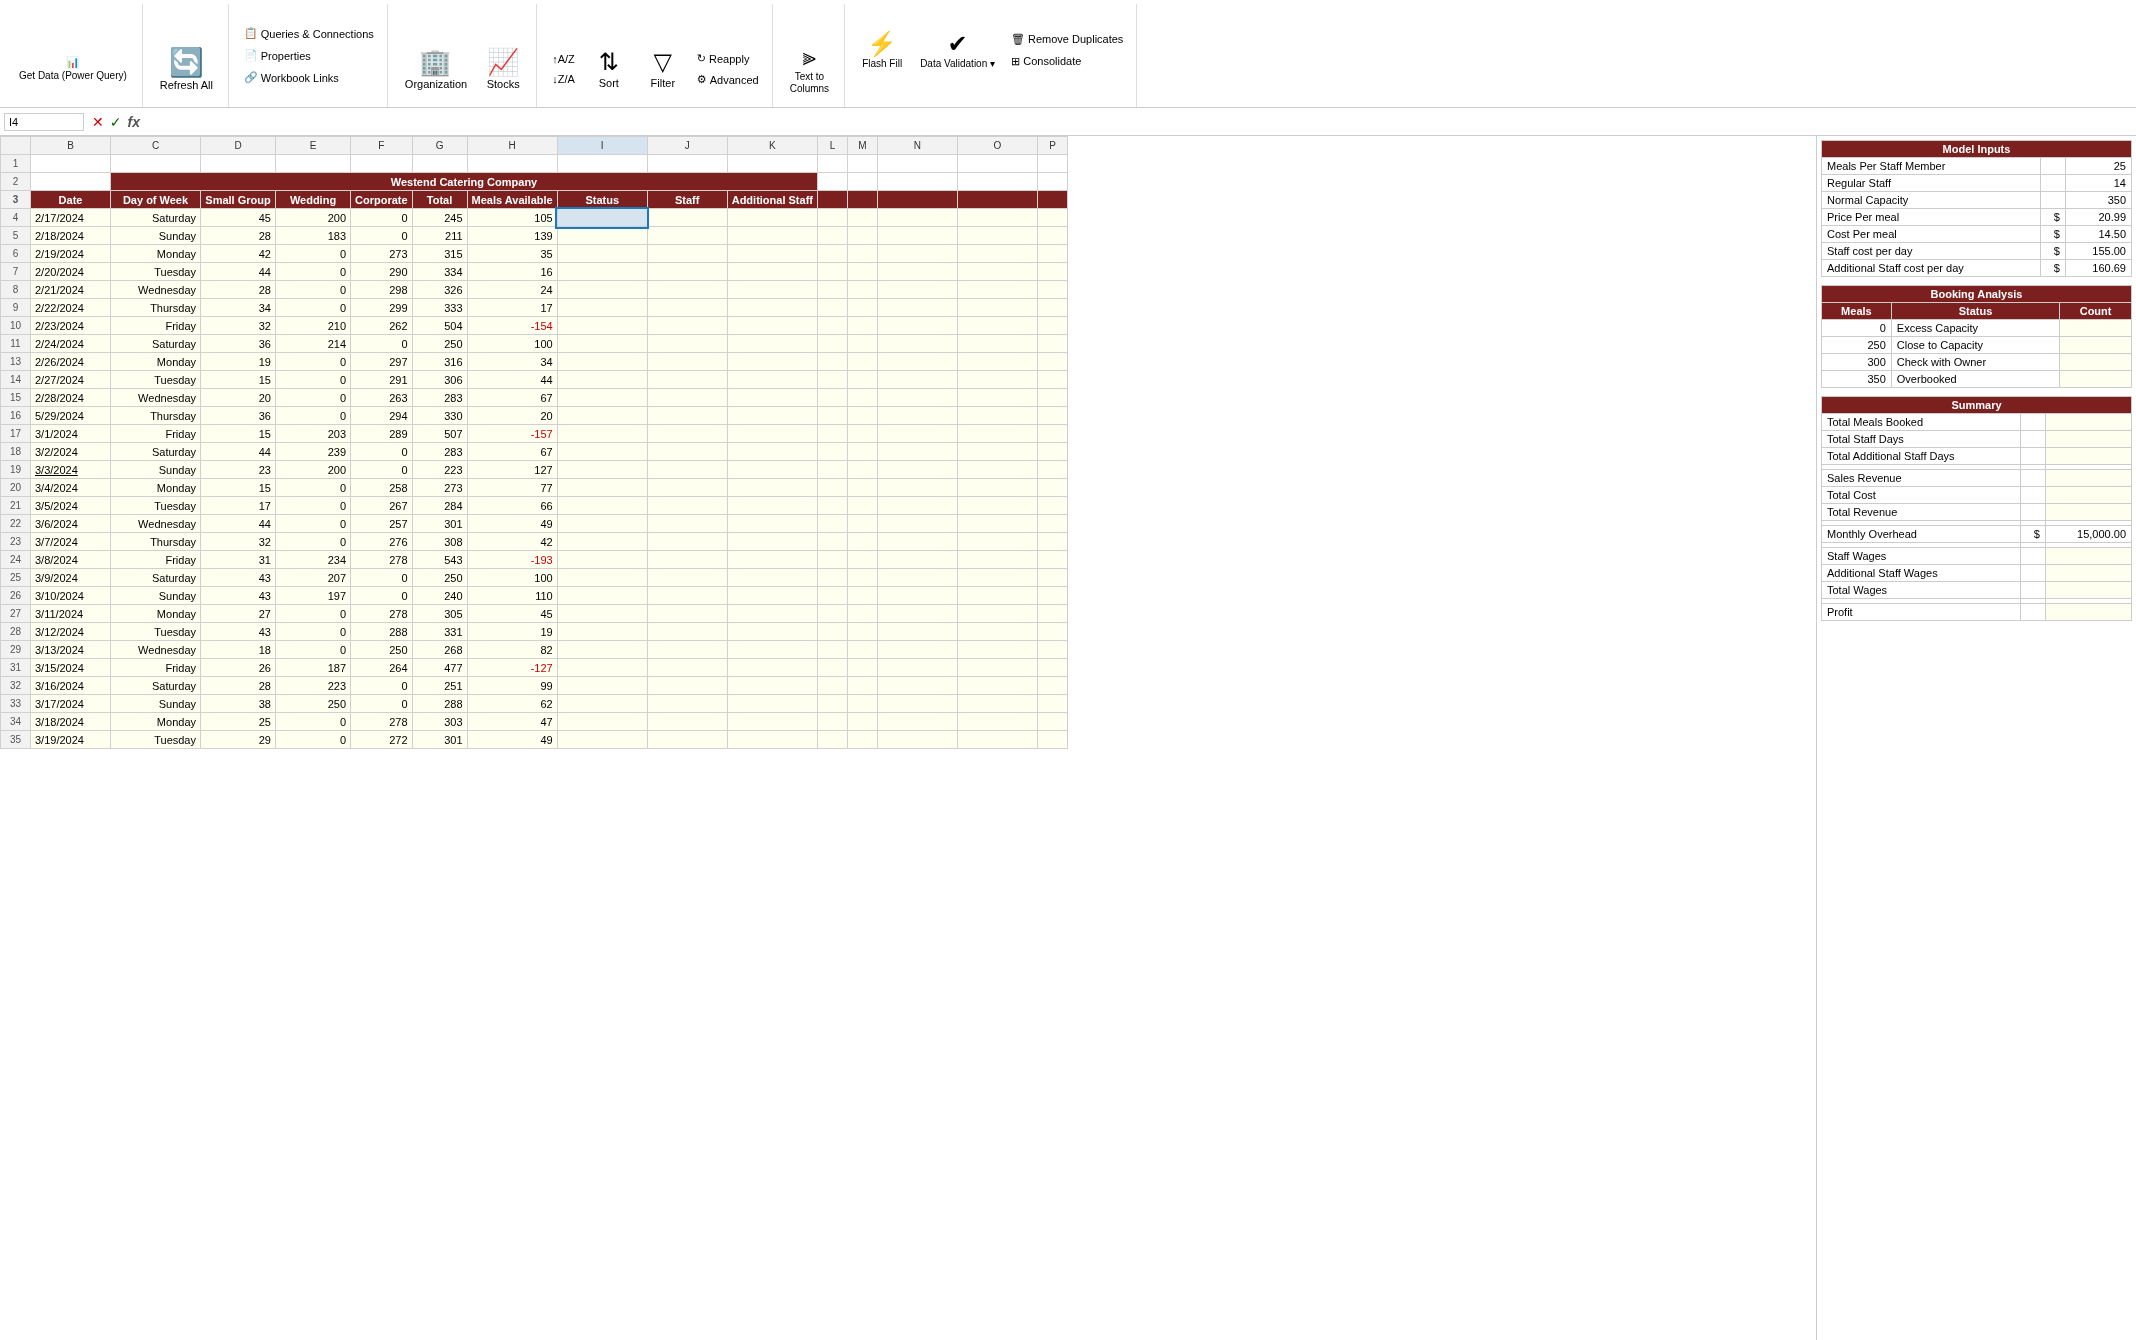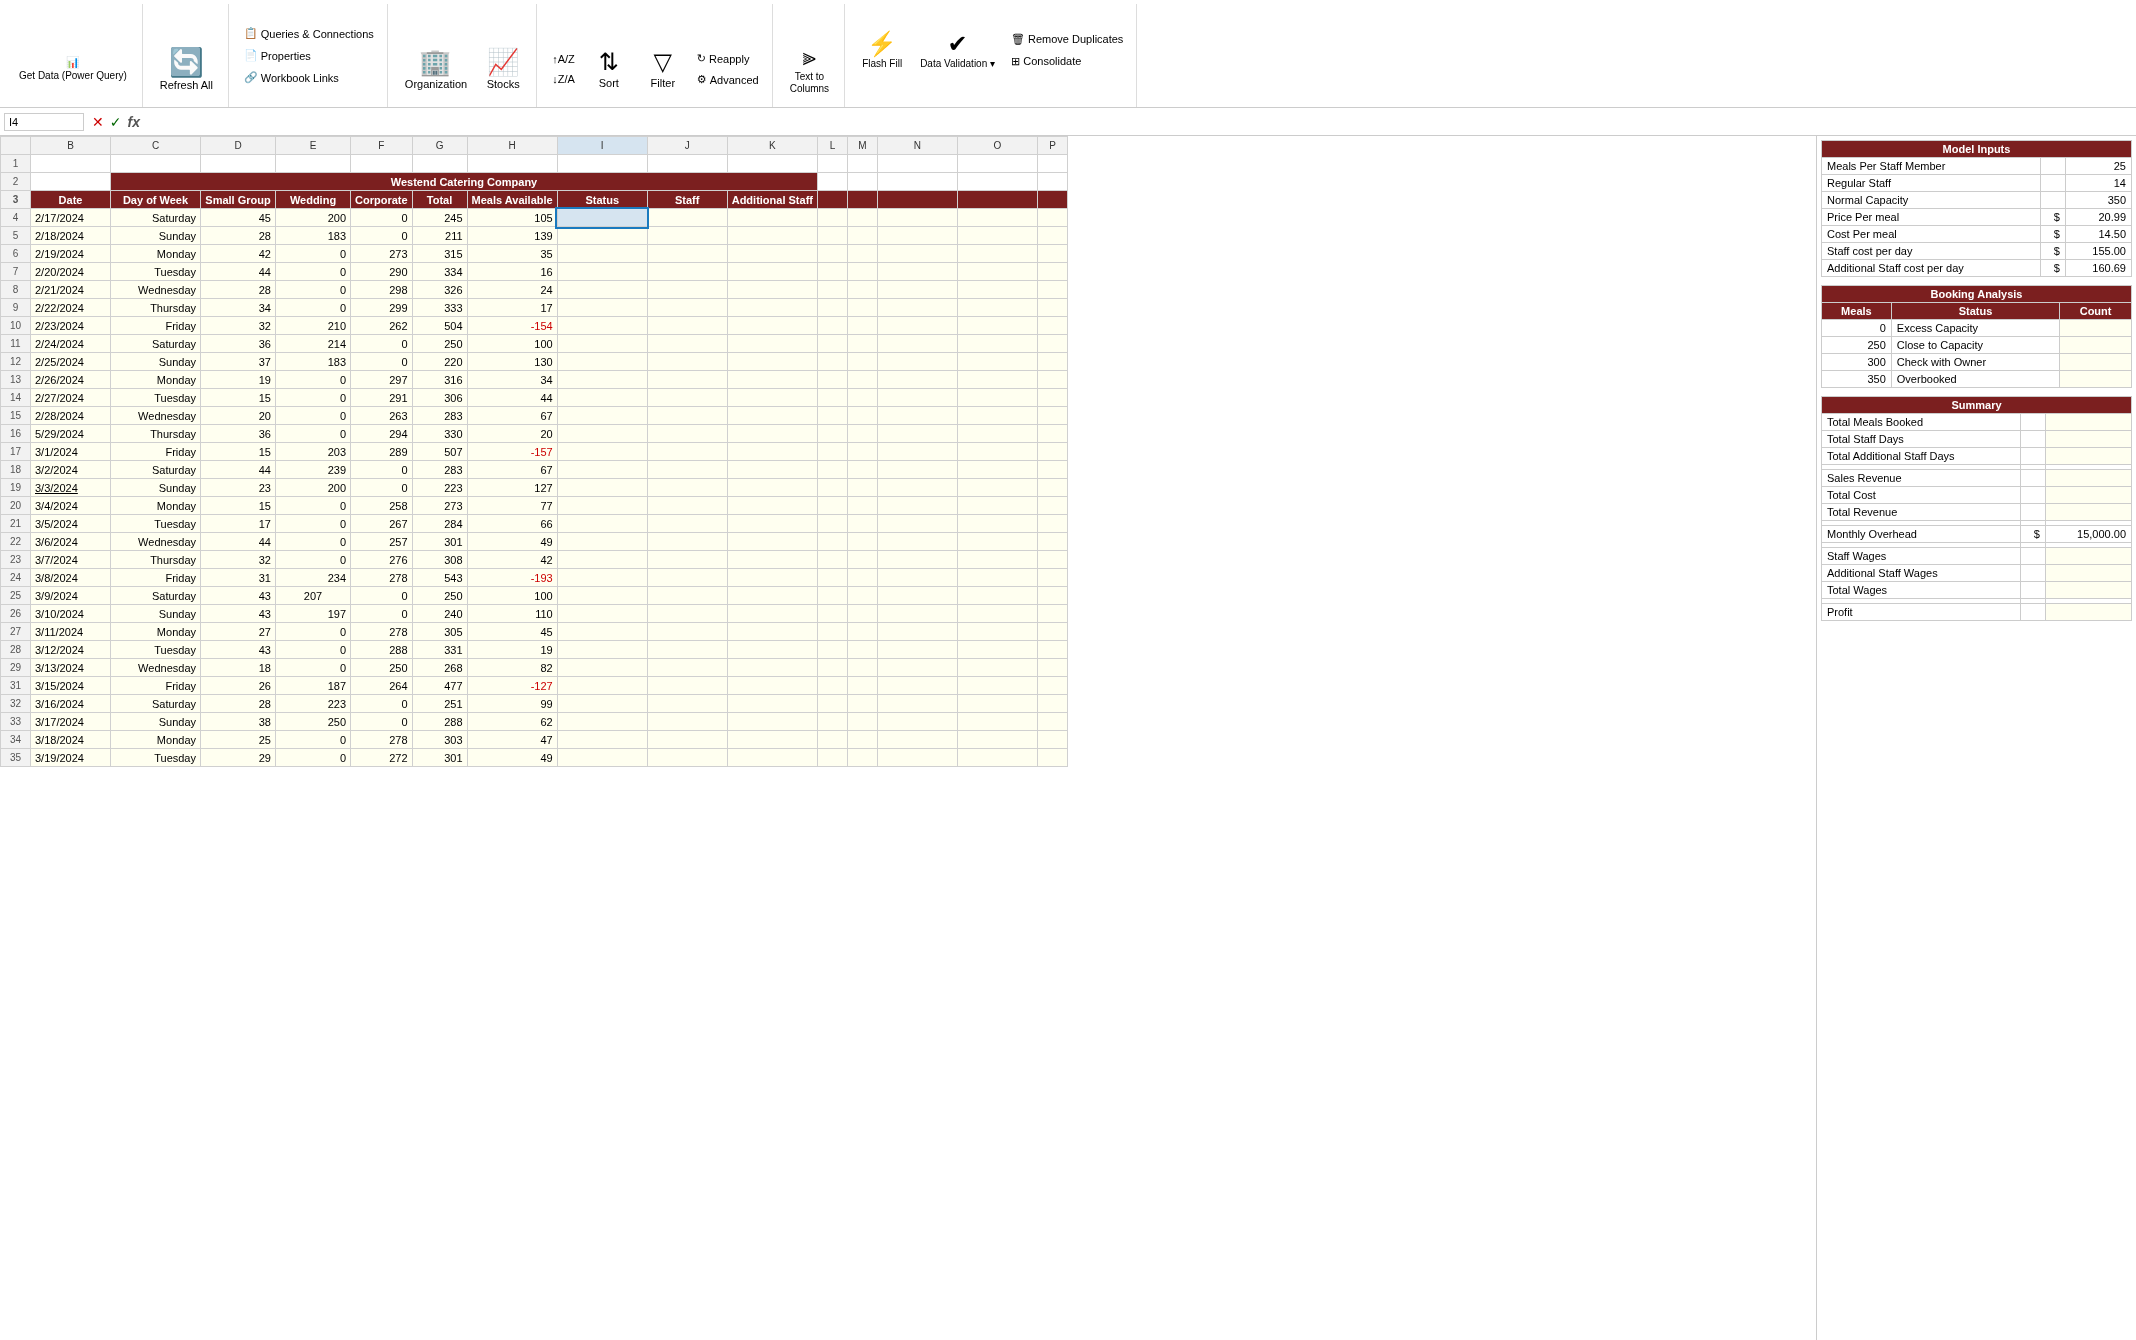--- a/index.html
+++ b/index.html
@@ -508,38 +508,20 @@
             <td style="background: rgb(255, 255, 240);"></td>
             <td style="background: rgb(255, 255, 240);"></td>
             <td style="background: rgb(255, 255, 240);"></td>
             <td></td>
             <td></td>
             <td></td>
             <td></td>
             <td></td>
           </tr>
           <tr style="background: rgb(255, 255, 240);">
-            <td class="row-num">12</td>
-            <td style="background: rgb(255, 255, 240);">2/25/2024</td>
-            <td style="background: rgb(255, 255, 240); text-align: right;">Sunday</td>
-            <td style="background: rgb(255, 255, 240); text-align: right;">37</td>
-            <td style="background: rgb(255, 255, 240); text-align: right;">183</td>
-            <td style="background: rgb(255, 255, 240); text-align: right;">0</td>
-            <td style="background: rgb(255, 255, 240); text-align: right;">220</td>
-            <td style="background: rgb(255, 255, 240); text-align: right;">130</td>
-            <td style="background: rgb(255, 255, 240);"></td>
-            <td style="background: rgb(255, 255, 240);"></td>
-            <td style="background: rgb(255, 255, 240);"></td>
-            <td></td>
-            <td></td>
-            <td></td>
-            <td></td>
-            <td></td>
-          </tr>
-          <tr style="background: rgb(255, 255, 240);">
             <td class="row-num">13</td>
             <td style="background: rgb(255, 255, 240);">2/26/2024</td>
             <td style="background: rgb(255, 255, 240); text-align: right;">Monday</td>
             <td style="background: rgb(255, 255, 240); text-align: right;">19</td>
             <td style="background: rgb(255, 255, 240); text-align: right;">0</td>
             <td style="background: rgb(255, 255, 240); text-align: right;">297</td>
             <td style="background: rgb(255, 255, 240); text-align: right;">316</td>
             <td style="background: rgb(255, 255, 240); text-align: right;">34</td>
             <td style="background: rgb(255, 255, 240);"></td>
             <td style="background: rgb(255, 255, 240);"></td>
@@ -746,21 +728,21 @@
             <td></td>
             <td></td>
             <td></td>
             <td></td>
           </tr>
           <tr style="background: rgb(255, 255, 240);">
             <td class="row-num">25</td>
             <td style="background: rgb(255, 255, 240);">3/9/2024</td>
             <td style="background: rgb(255, 255, 240); text-align: right;">Saturday</td>
             <td style="background: rgb(255, 255, 240); text-align: right;">43</td>
-            <td style="background: rgb(255, 255, 240); text-align: center;">207</td>
+            <td style="background: rgb(255, 255, 240); text-align: right;">207</td>
             <td style="background: rgb(255, 255, 240); text-align: right;">0</td>
             <td style="background: rgb(255, 255, 240); text-align: right;">250</td>
             <td style="background: rgb(255, 255, 240); text-align: right;">100</td>
             <td style="background: rgb(255, 255, 240);"></td>
             <td style="background: rgb(255, 255, 240);"></td>
             <td style="background: rgb(255, 255, 240);"></td>
             <td></td>
             <td></td>
             <td></td>
             <td></td>

